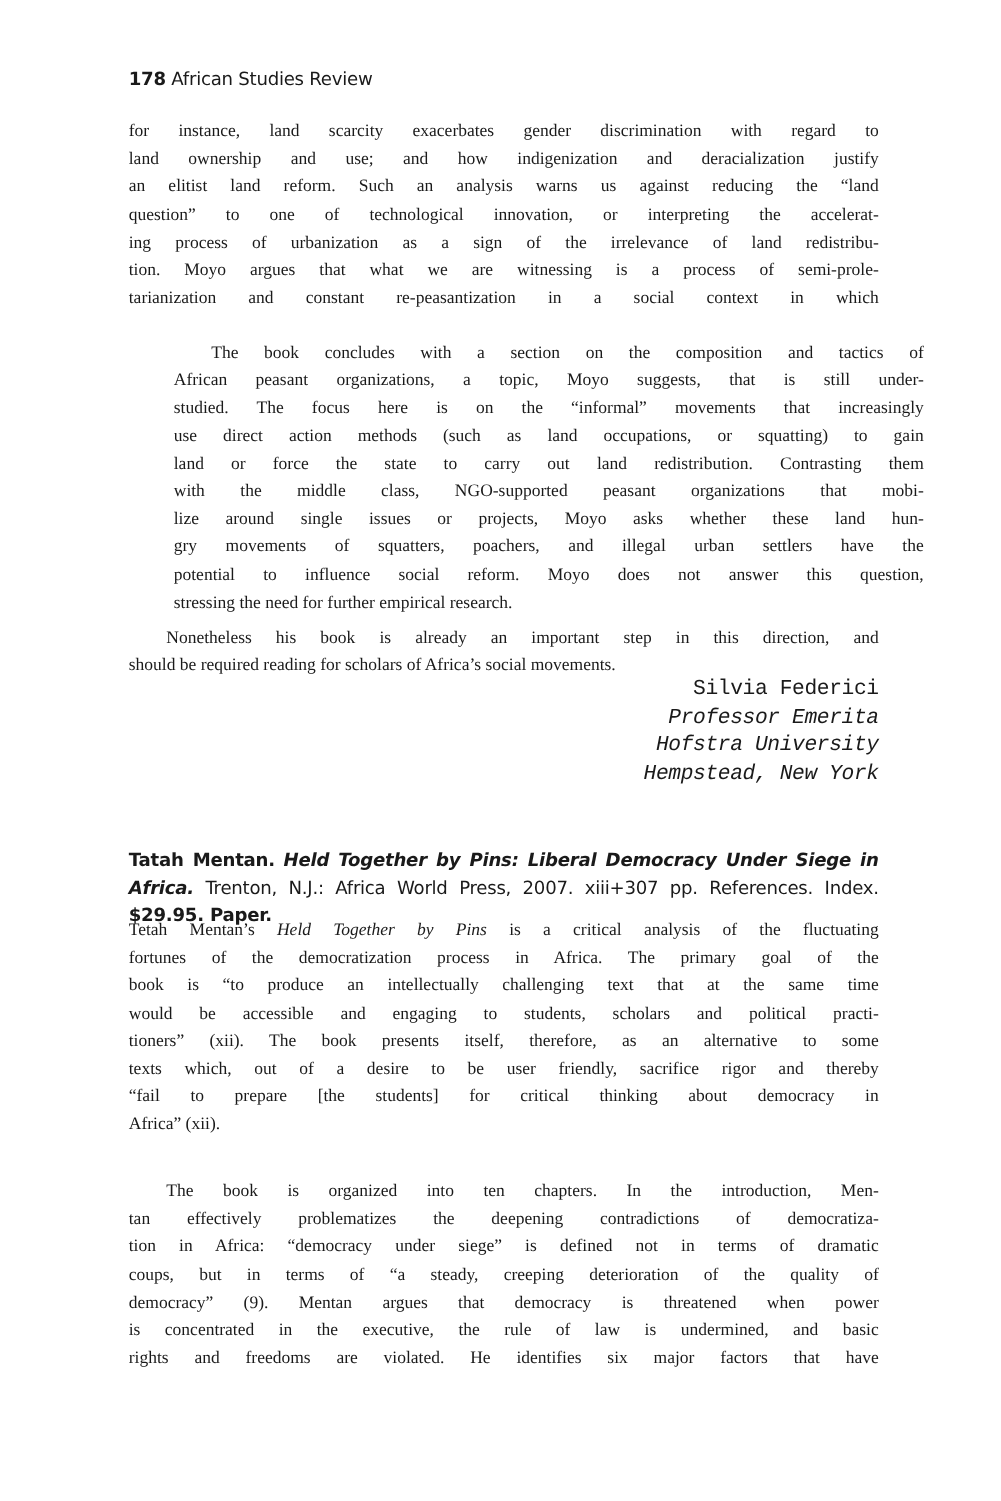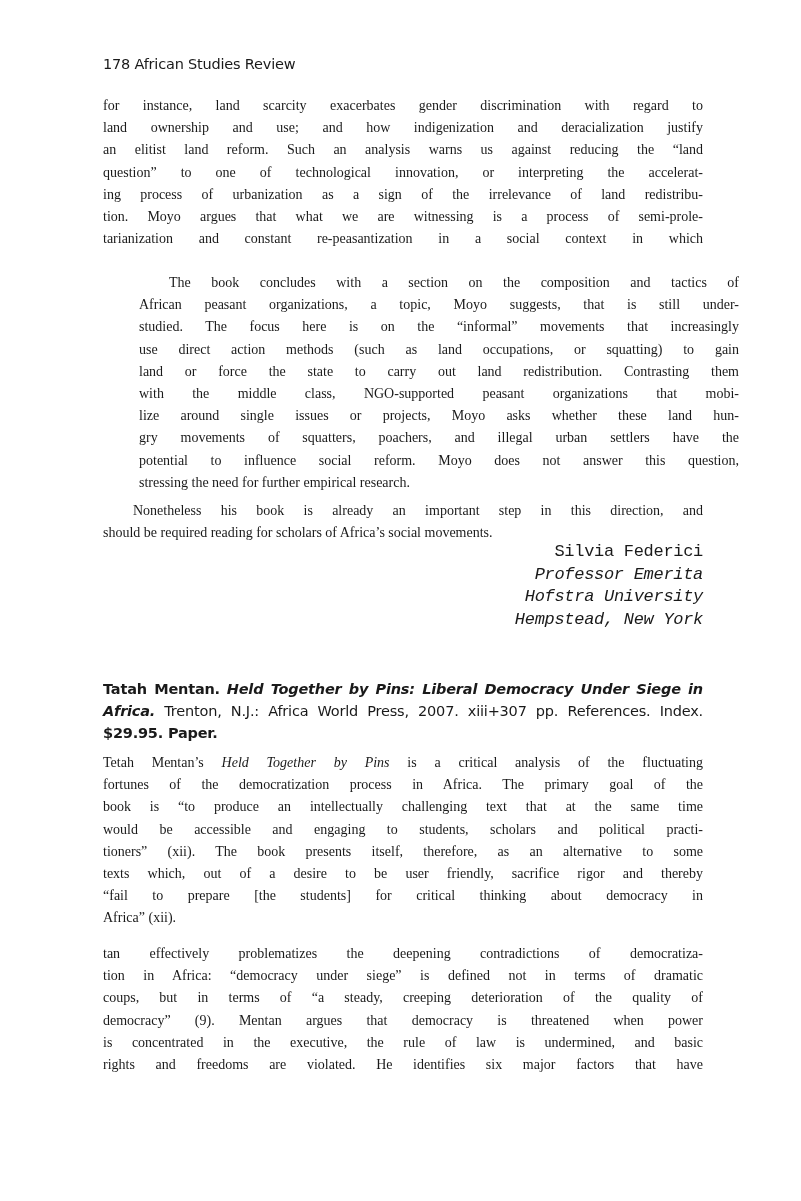--- a/index.html
+++ b/index.html
@@ -1,19 +1,19 @@
 <!DOCTYPE html>
 <html><head>
 <meta charset="utf-8">
 <style>
   html, body { margin: 0; padding: 0; background: #ffffff; }
   body { width: 801px; height: 1201px; position: relative; overflow: hidden; color: #1a1a1a; }
   .page { position: absolute; left: 103px; top: 0; width: 600px; }
   .running-head { position: absolute; top: 56px; left: 0; font-family: "DejaVu Sans", sans-serif; font-size: 14.5px; letter-spacing: -0.2px; white-space: nowrap; }
-  .running-head b { font-weight: normal; }
+  .running-head b { font-weight: bold; }
   .block { position: absolute; left: 0; width: 600px; }
   .line { font-family: "Liberation Serif", serif; font-size: 14px; height: 22.2px; line-height: 22.2px; text-align: justify; text-align-last: justify; white-space: nowrap; overflow: visible; }
   .line.last { text-align-last: left; }
   .line.indent { padding-left: 30px; }
   .sig { position: absolute; right: 0; width: 300px; text-align: right; font-family: Liberation Mono, monospace; font-size: 17px; line-height: 22.5px; letter-spacing: -0.3px; }
   .sig .i { font-style: italic; }
   .citation { position: absolute; left: 0; width: 600px; font-family: "DejaVu Sans", sans-serif; font-size: 14.5px; line-height: 22px; letter-spacing: -0.2px; }
   .citation .cl { text-align: justify; text-align-last: justify; white-space: nowrap; height: 22px; }
   .citation .cl.last { text-align-last: left; font-weight: bold; }
   .citation b { font-weight: bold; }
@@ -72,32 +72,33 @@
     </div>
     <div class="cl">
       <b><i>Africa.</i></b>
       <span>Trenton, N.J.: Africa World Press, 2007. xiii+307 pp. References. Index.</span>
     </div>
     <div class="cl last">
       <span>$29.95. Paper.</span>
     </div>
   </div>
 
-  <div class="block" style="top:752px;">
+  <div class="block" style="top:734px;">
     <div class="line"><span>Tetah Mentan’s </span><em>Held Together by Pins</em><span> is a critical analysis of the fluctuating</span></div>
     <div class="line">fortunes of the democratization process in Africa. The primary goal of the</div>
     <div class="line">book is “to produce an intellectually challenging text that at the same time</div>
     <div class="line">would be accessible and engaging to students, scholars and political practi-</div>
     <div class="line">tioners” (xii). The book presents itself, therefore, as an alternative to some</div>
     <div class="line">texts which, out of a desire to be user friendly, sacrifice rigor and thereby</div>
     <div class="line">“fail to prepare [the students] for critical thinking about democracy in</div>
     <div class="line last">Africa” (xii).</div>
   </div>
 
   <div class="block" style="top:943px;">
+    <div class="line indent">The book is organized into ten chapters. In the introduction, Men-</div>
     <div class="line">tan effectively problematizes the deepening contradictions of democratiza-</div>
     <div class="line">tion in Africa: “democracy under siege” is defined not in terms of dramatic</div>
     <div class="line">coups, but in terms of “a steady, creeping deterioration of the quality of</div>
     <div class="line">democracy” (9). Mentan argues that democracy is threatened when power</div>
     <div class="line">is concentrated in the executive, the rule of law is undermined, and basic</div>
     <div class="line">rights and freedoms are violated. He identifies six major factors that have</div>
   </div>
 
 </div>
 

